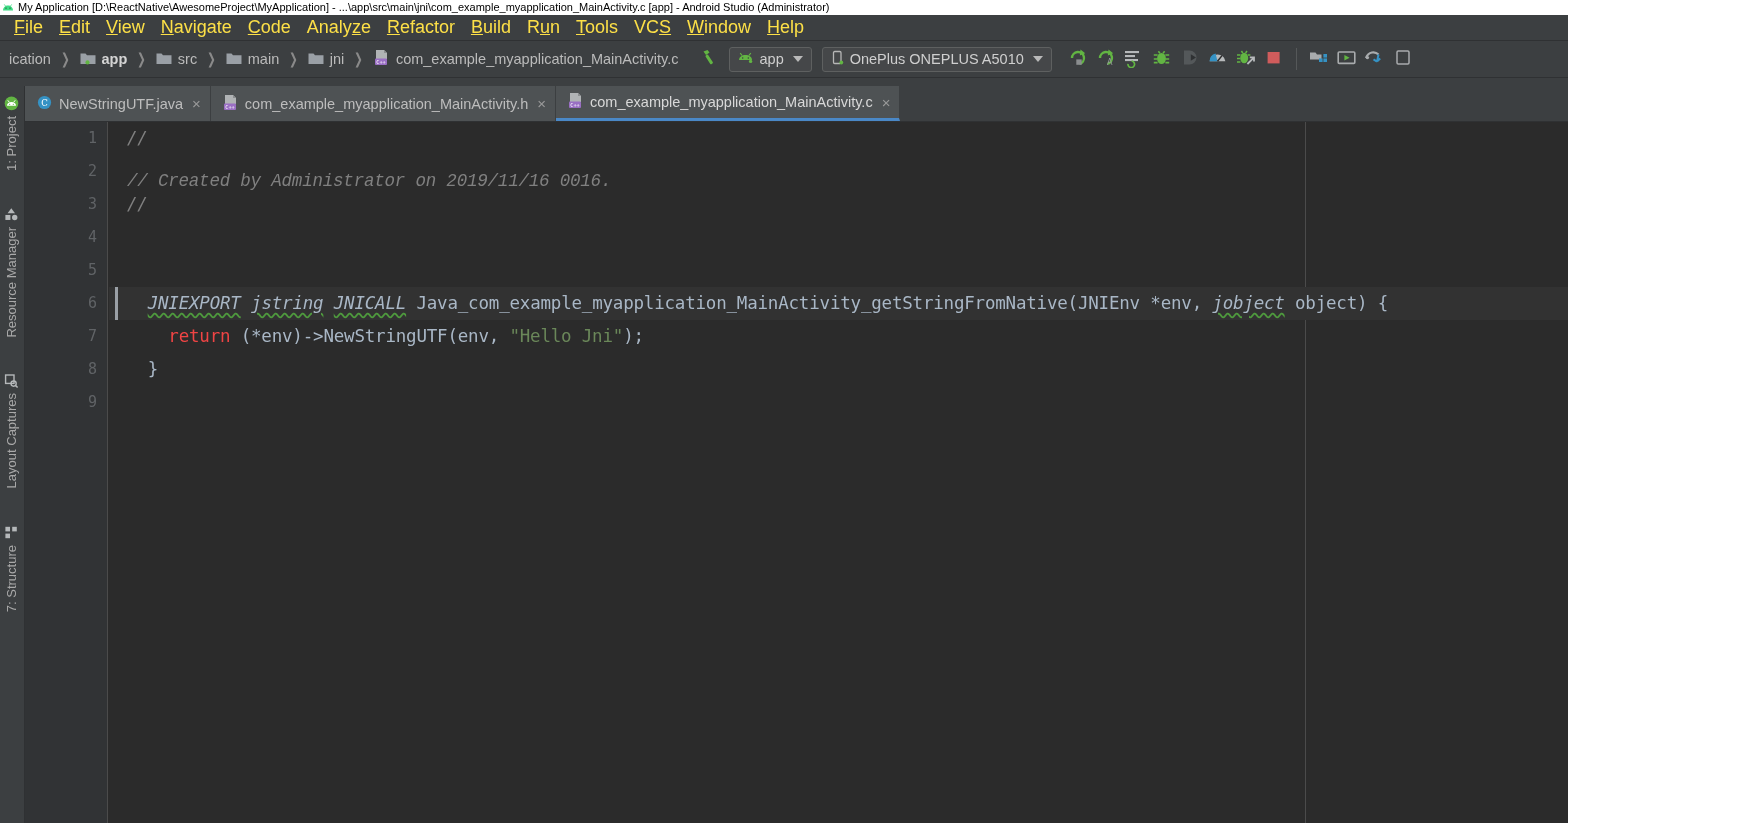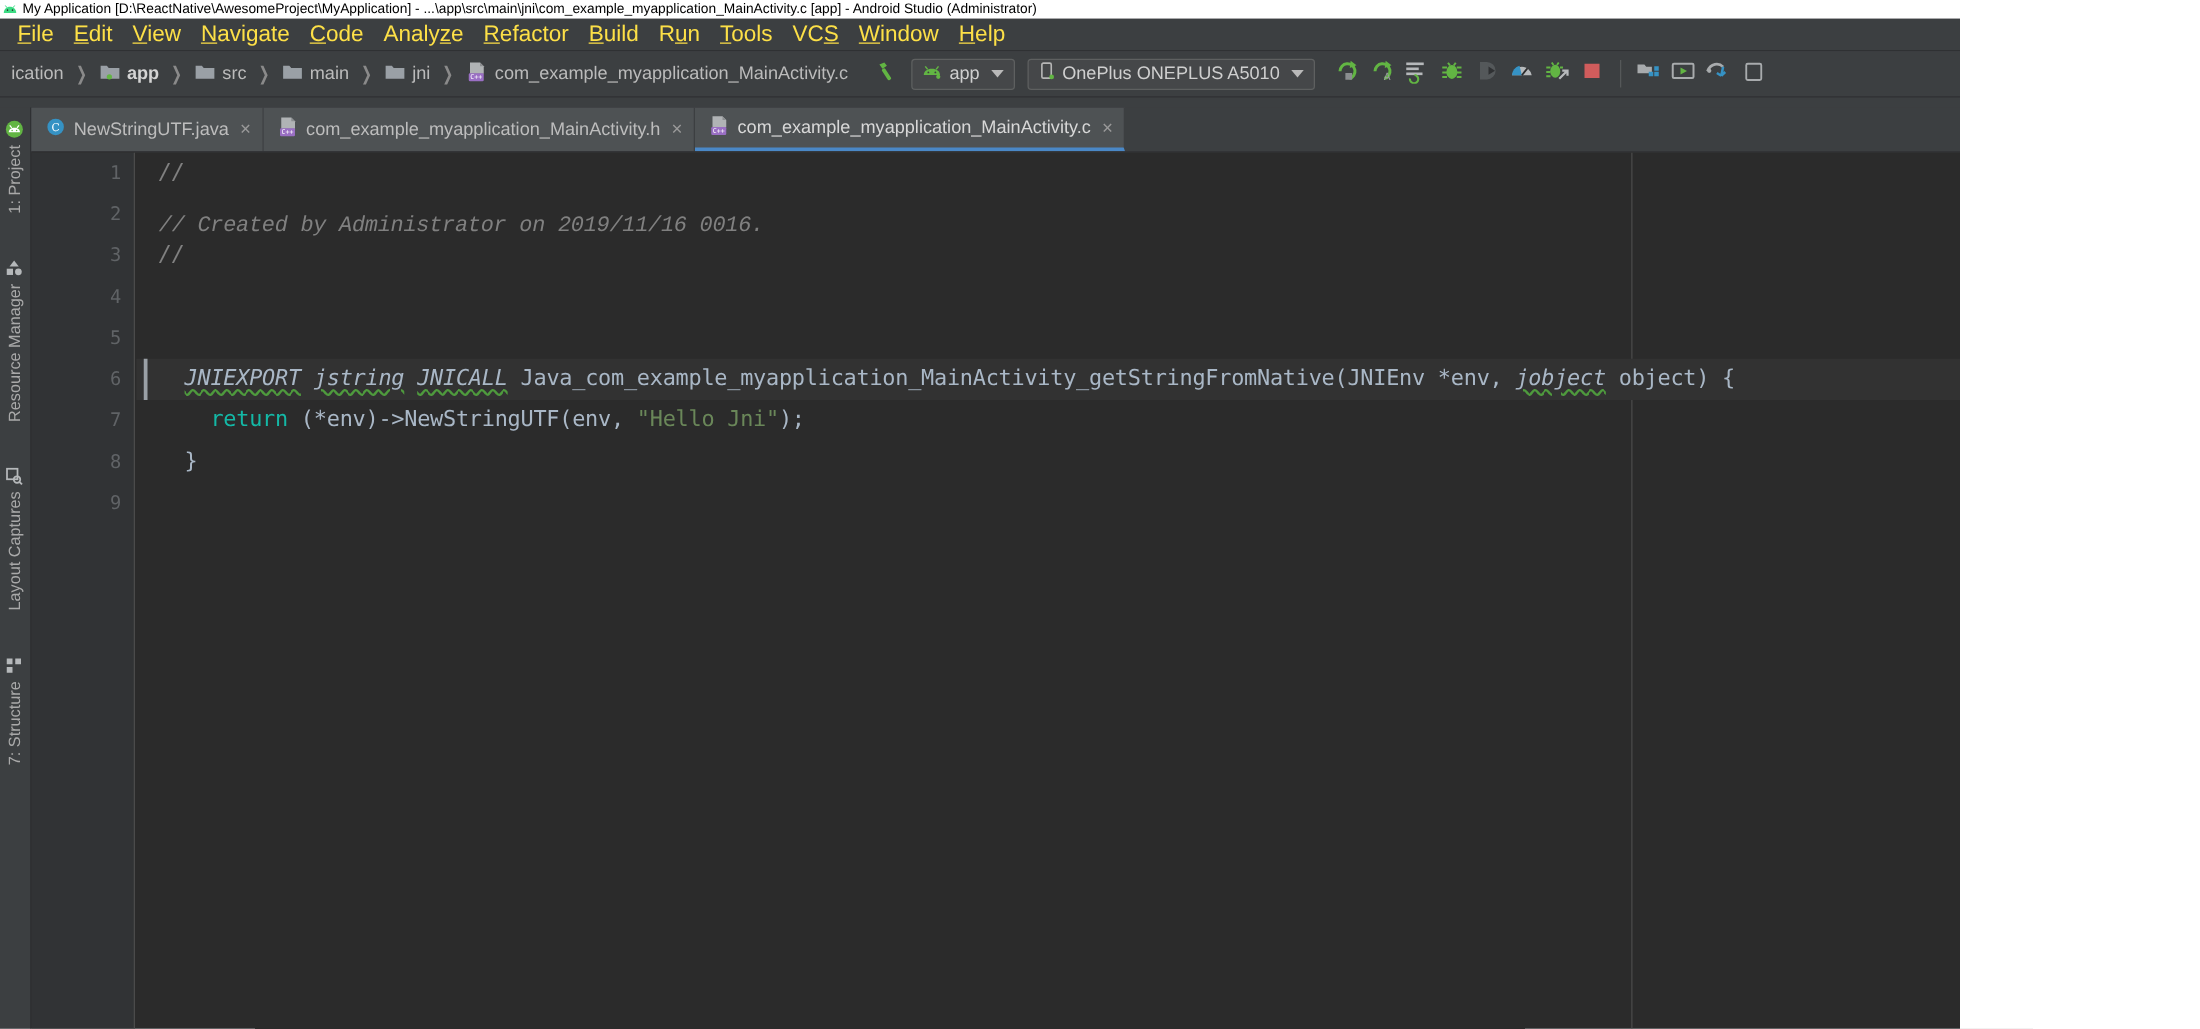--- a/index.html
+++ b/index.html
@@ -222,21 +222,21 @@
   .codeline.hl { background: #323232; }
   .caretbar {
     position: absolute;
     left: 6px;
     width: 3px; height: 33px;
     background: #9aa0a6;
   }
   .cmt    { color: #808080; font-style: italic; }
   .pre    { color: #bbb529; }
   .str    { color: #6a8759; }
-  .kw     { color: #14b8a6; }
+  .kw     { color: #ef4444; }
   .plain  { color: #a9b7c6; }
   .err {
     text-decoration: underline wavy #4e9a3d;
     text-underline-offset: 3px;
     font-style: italic;
   }
 </style>
 </head>
 <body>
 

